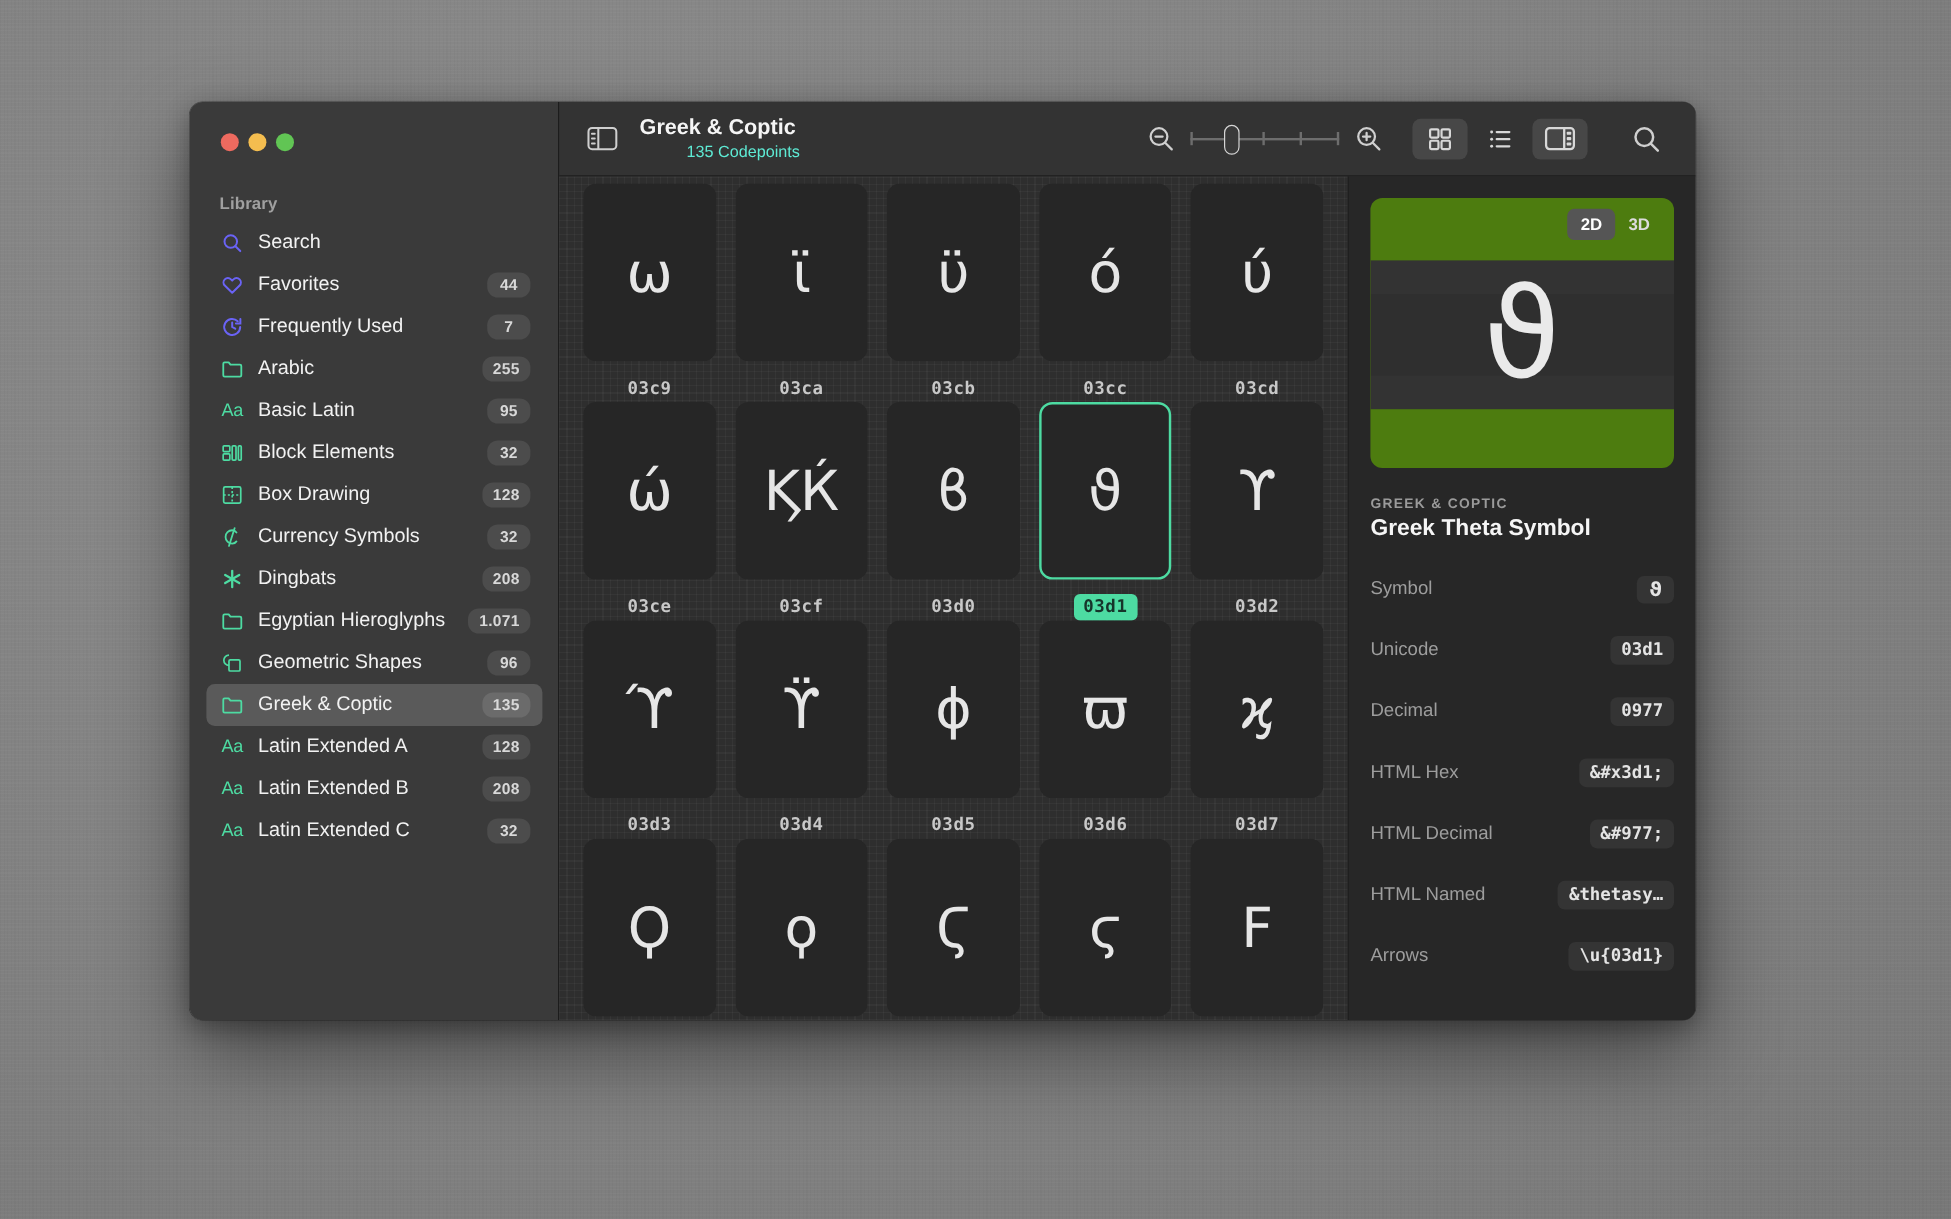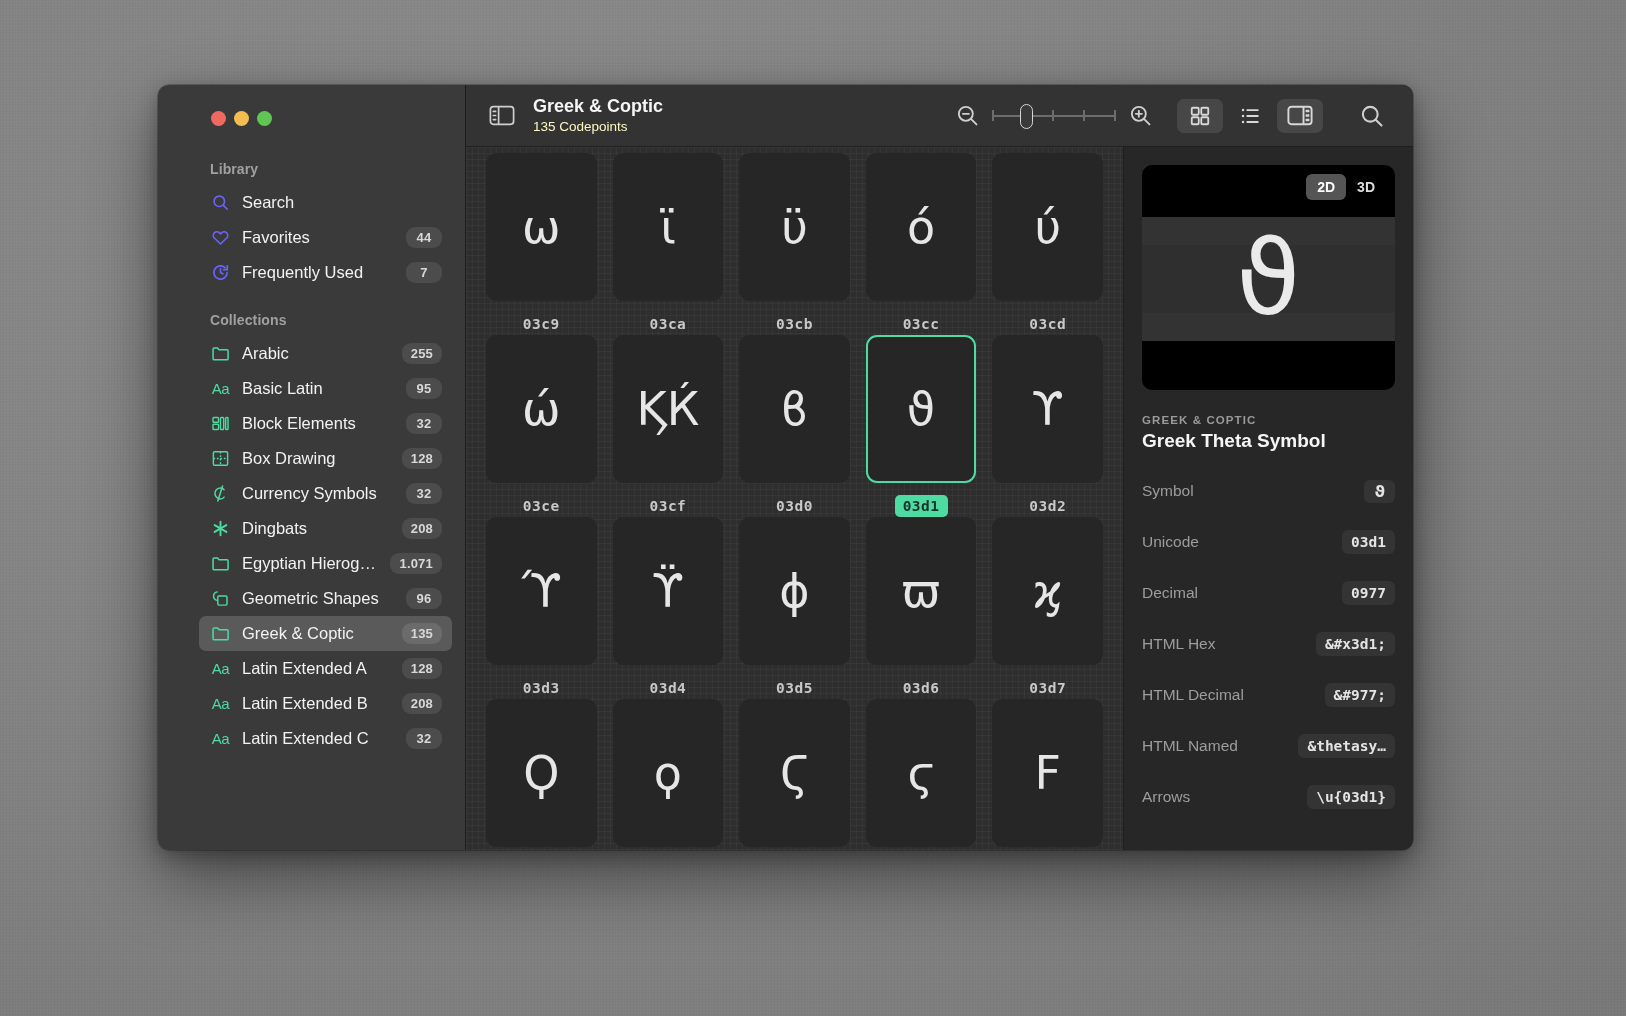--- a/index.html
+++ b/index.html
@@ -46,21 +46,20 @@
   }
 
   
   .sidebar {
     width: 308px;
     flex: 0 0 308px;
     background: #3a3a3a;
     display: flex;
     flex-direction: column;
     position: relative;
-    padding-left: 27px;
   }
   .sidebar::after {
     content: "";
     position: absolute;
     top: 0; right: 0; bottom: 0;
     width: 1px;
     background: #1c1c1c;
   }
 
   .traffic {
@@ -183,22 +182,23 @@
     min-width: 0;
   }
   .tb-title {
     font-size: 18px;
     font-weight: 700;
     color: #f5f5f5;
     line-height: 1.25;
   }
   .tb-sub {
     font-size: 13.5px;
-    color: #fef9c3;
+    color: #5eead4;
     line-height: 1.3;
+    margin-left: 39px;
   }
 
   .tb-spacer { flex: 1; }
 
   .zoom-group {
     display: flex;
     align-items: center;
     gap: 12px;
     margin-right: 24px;
   }
@@ -338,21 +338,21 @@
     border-left: 1px solid #1f1f1f;
     padding: 18px 18px 0 18px;
     display: flex;
     flex-direction: column;
   }
 
   .preview {
     position: relative;
     height: 225px;
     border-radius: 10px;
-    background: #000000;
+    background: #4d7c0f;
     overflow: hidden;
     display: flex;
     align-items: center;
     justify-content: center;
   }
   .preview .band {
     position: absolute;
     left: 0; right: 0;
     top: 52px;
     height: 124px;
@@ -492,21 +492,20 @@
           <svg width="19" height="19" viewBox="0 0 24 24" fill="none" stroke="currentColor" stroke-width="2.1" stroke-linecap="round">
             <path d="M20.4 12a8.4 8.4 0 1 1-2.6-6.1"></path>
               <polyline points="20.6,3.6 20.6,8.4 15.9,8.4"></polyline>
             <polyline points="12,7.2 12,12 15.2,13.8"></polyline>
           </svg>
         </span>
         <span class="sb-label">Frequently Used</span>
         <span class="sb-badge">7</span>
       </div>
 
-      <div class="sb-header collections">Collections</div>
 
       <div class="sb-item">
         <span class="sb-ico">
           <svg width="19" height="19" viewBox="0 0 24 24" fill="none" stroke="currentColor" stroke-width="1.9" stroke-linejoin="round">
             <path d="M2.6 18.6V6.4a1.4 1.4 0 0 1 1.4-1.4h4.3l1.9 2.4h10a1.4 1.4 0 0 1 1.4 1.4v9.8a1.4 1.4 0 0 1-1.4 1.4H4a1.4 1.4 0 0 1-1.4-1.4Z"></path>
           </svg>
         </span>
         <span class="sb-label">Arabic</span>
         <span class="sb-badge">255</span>
       </div>

